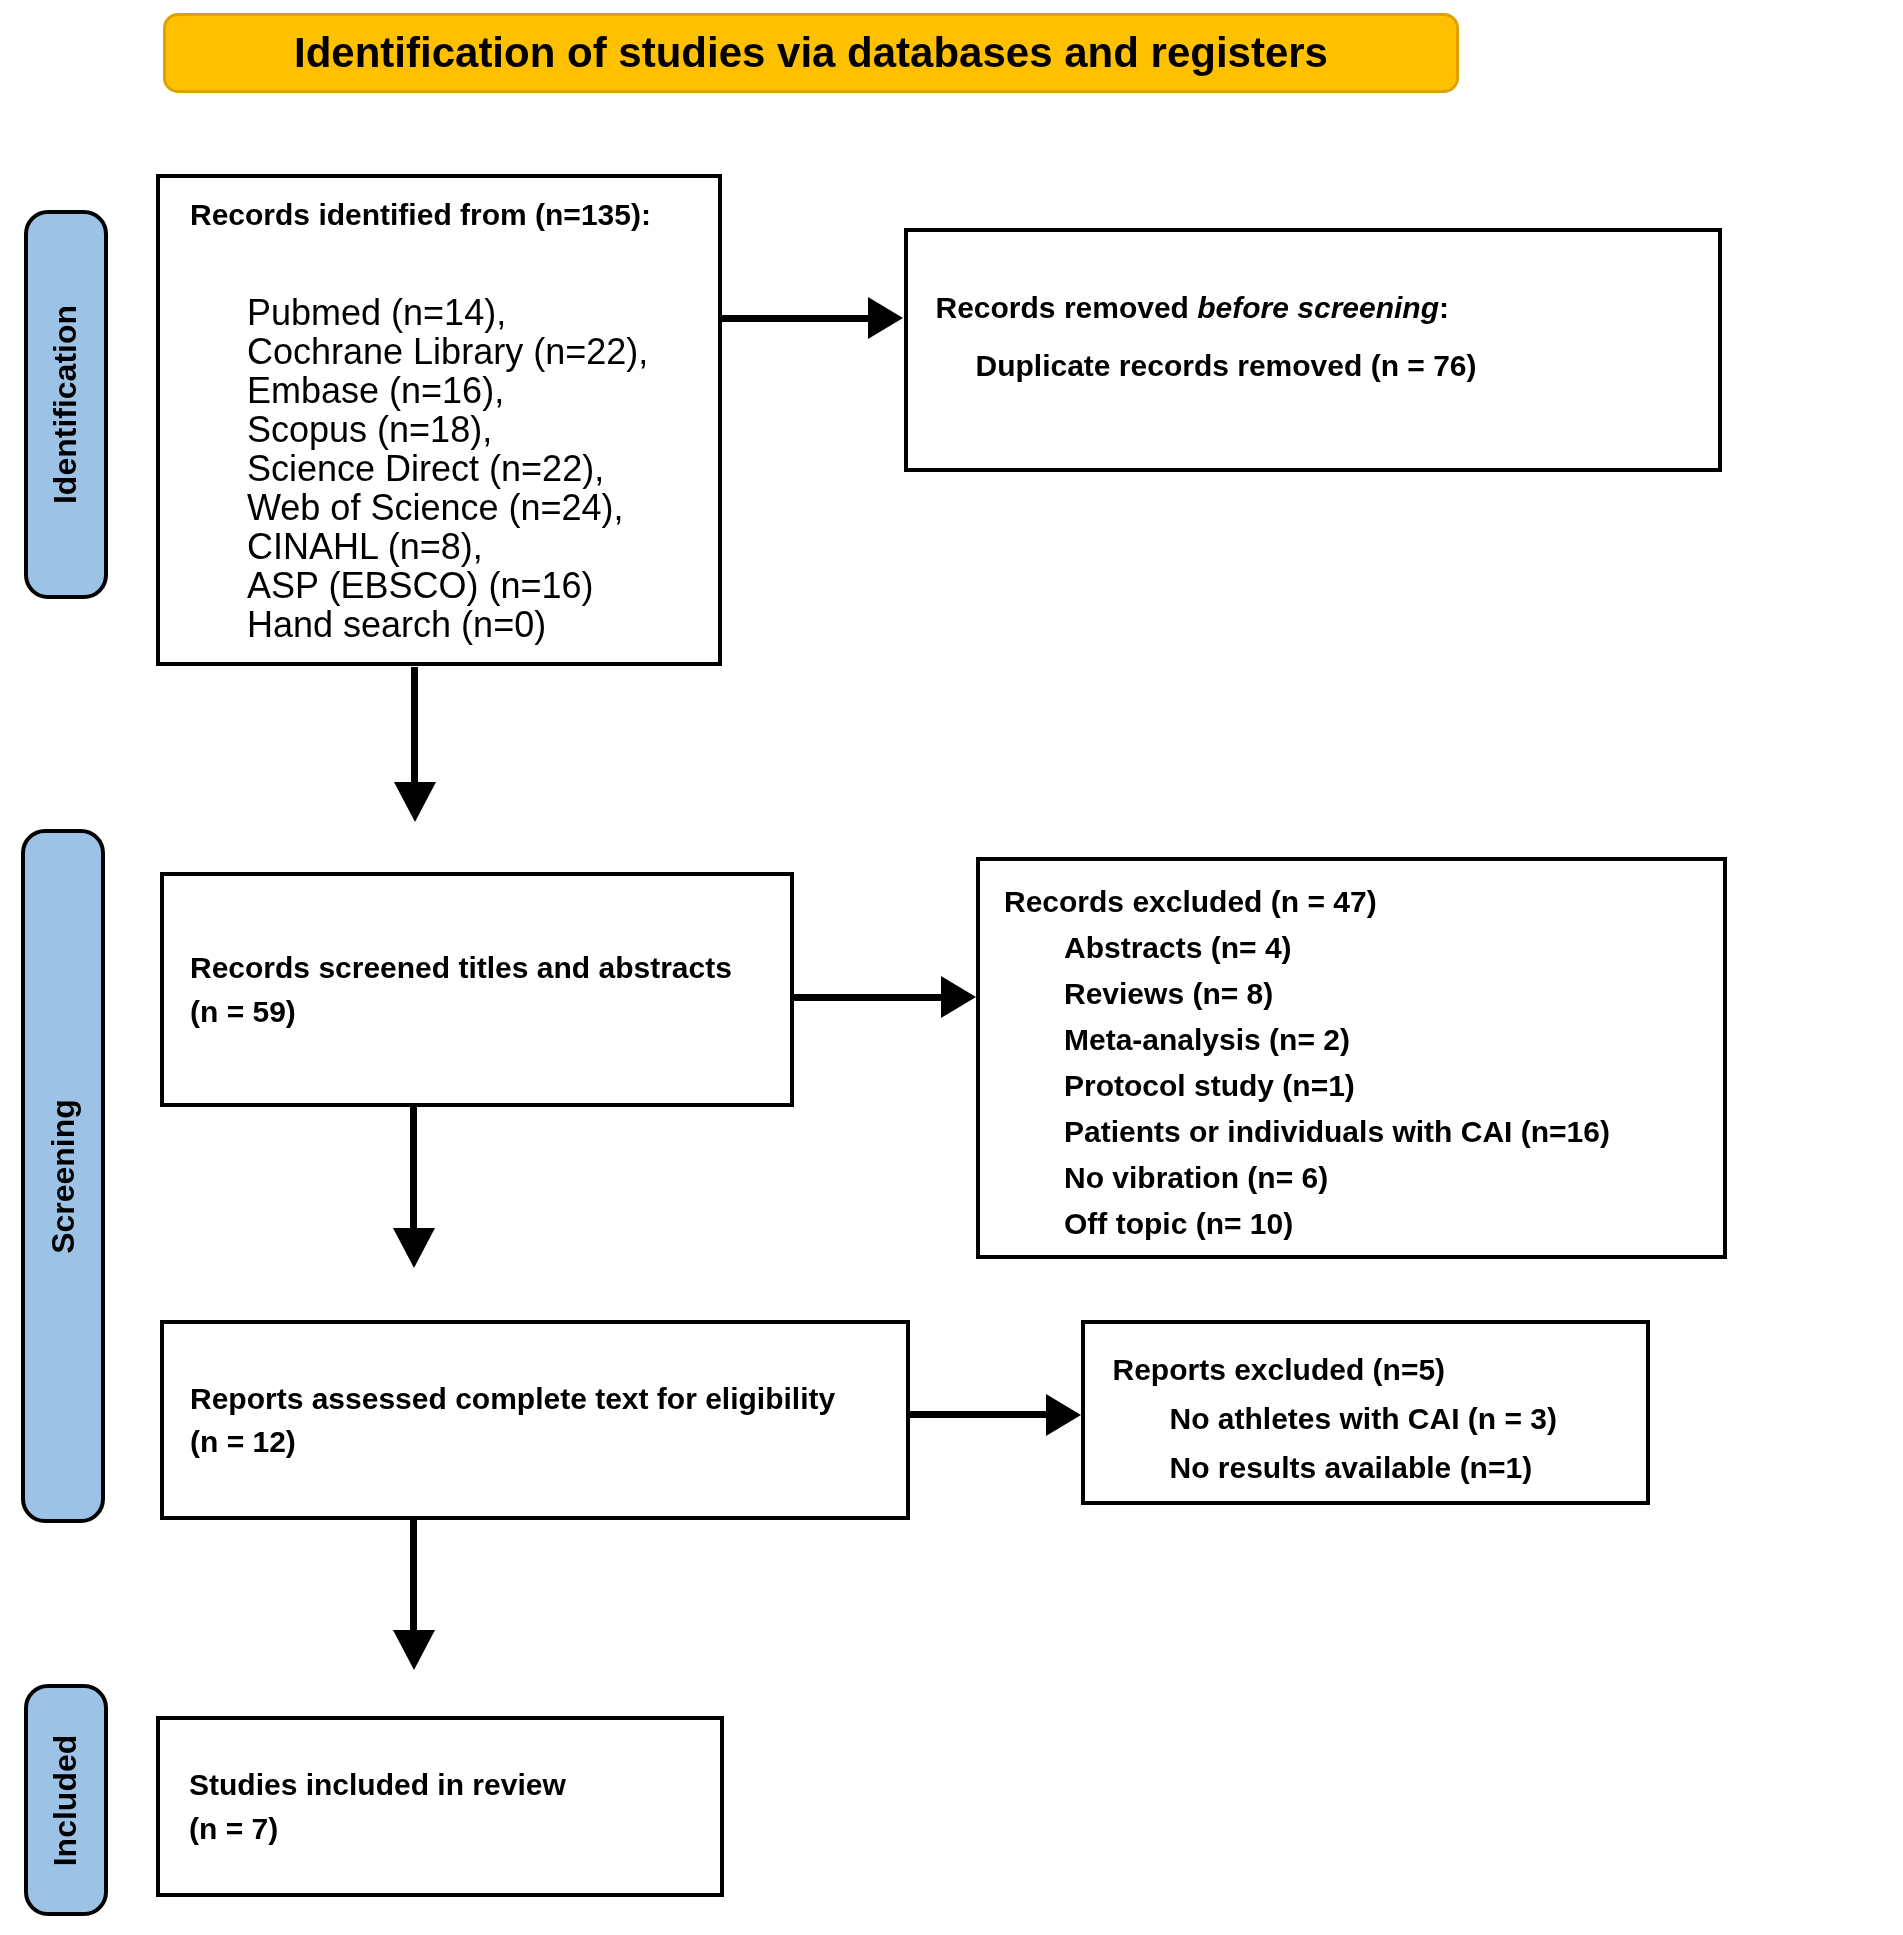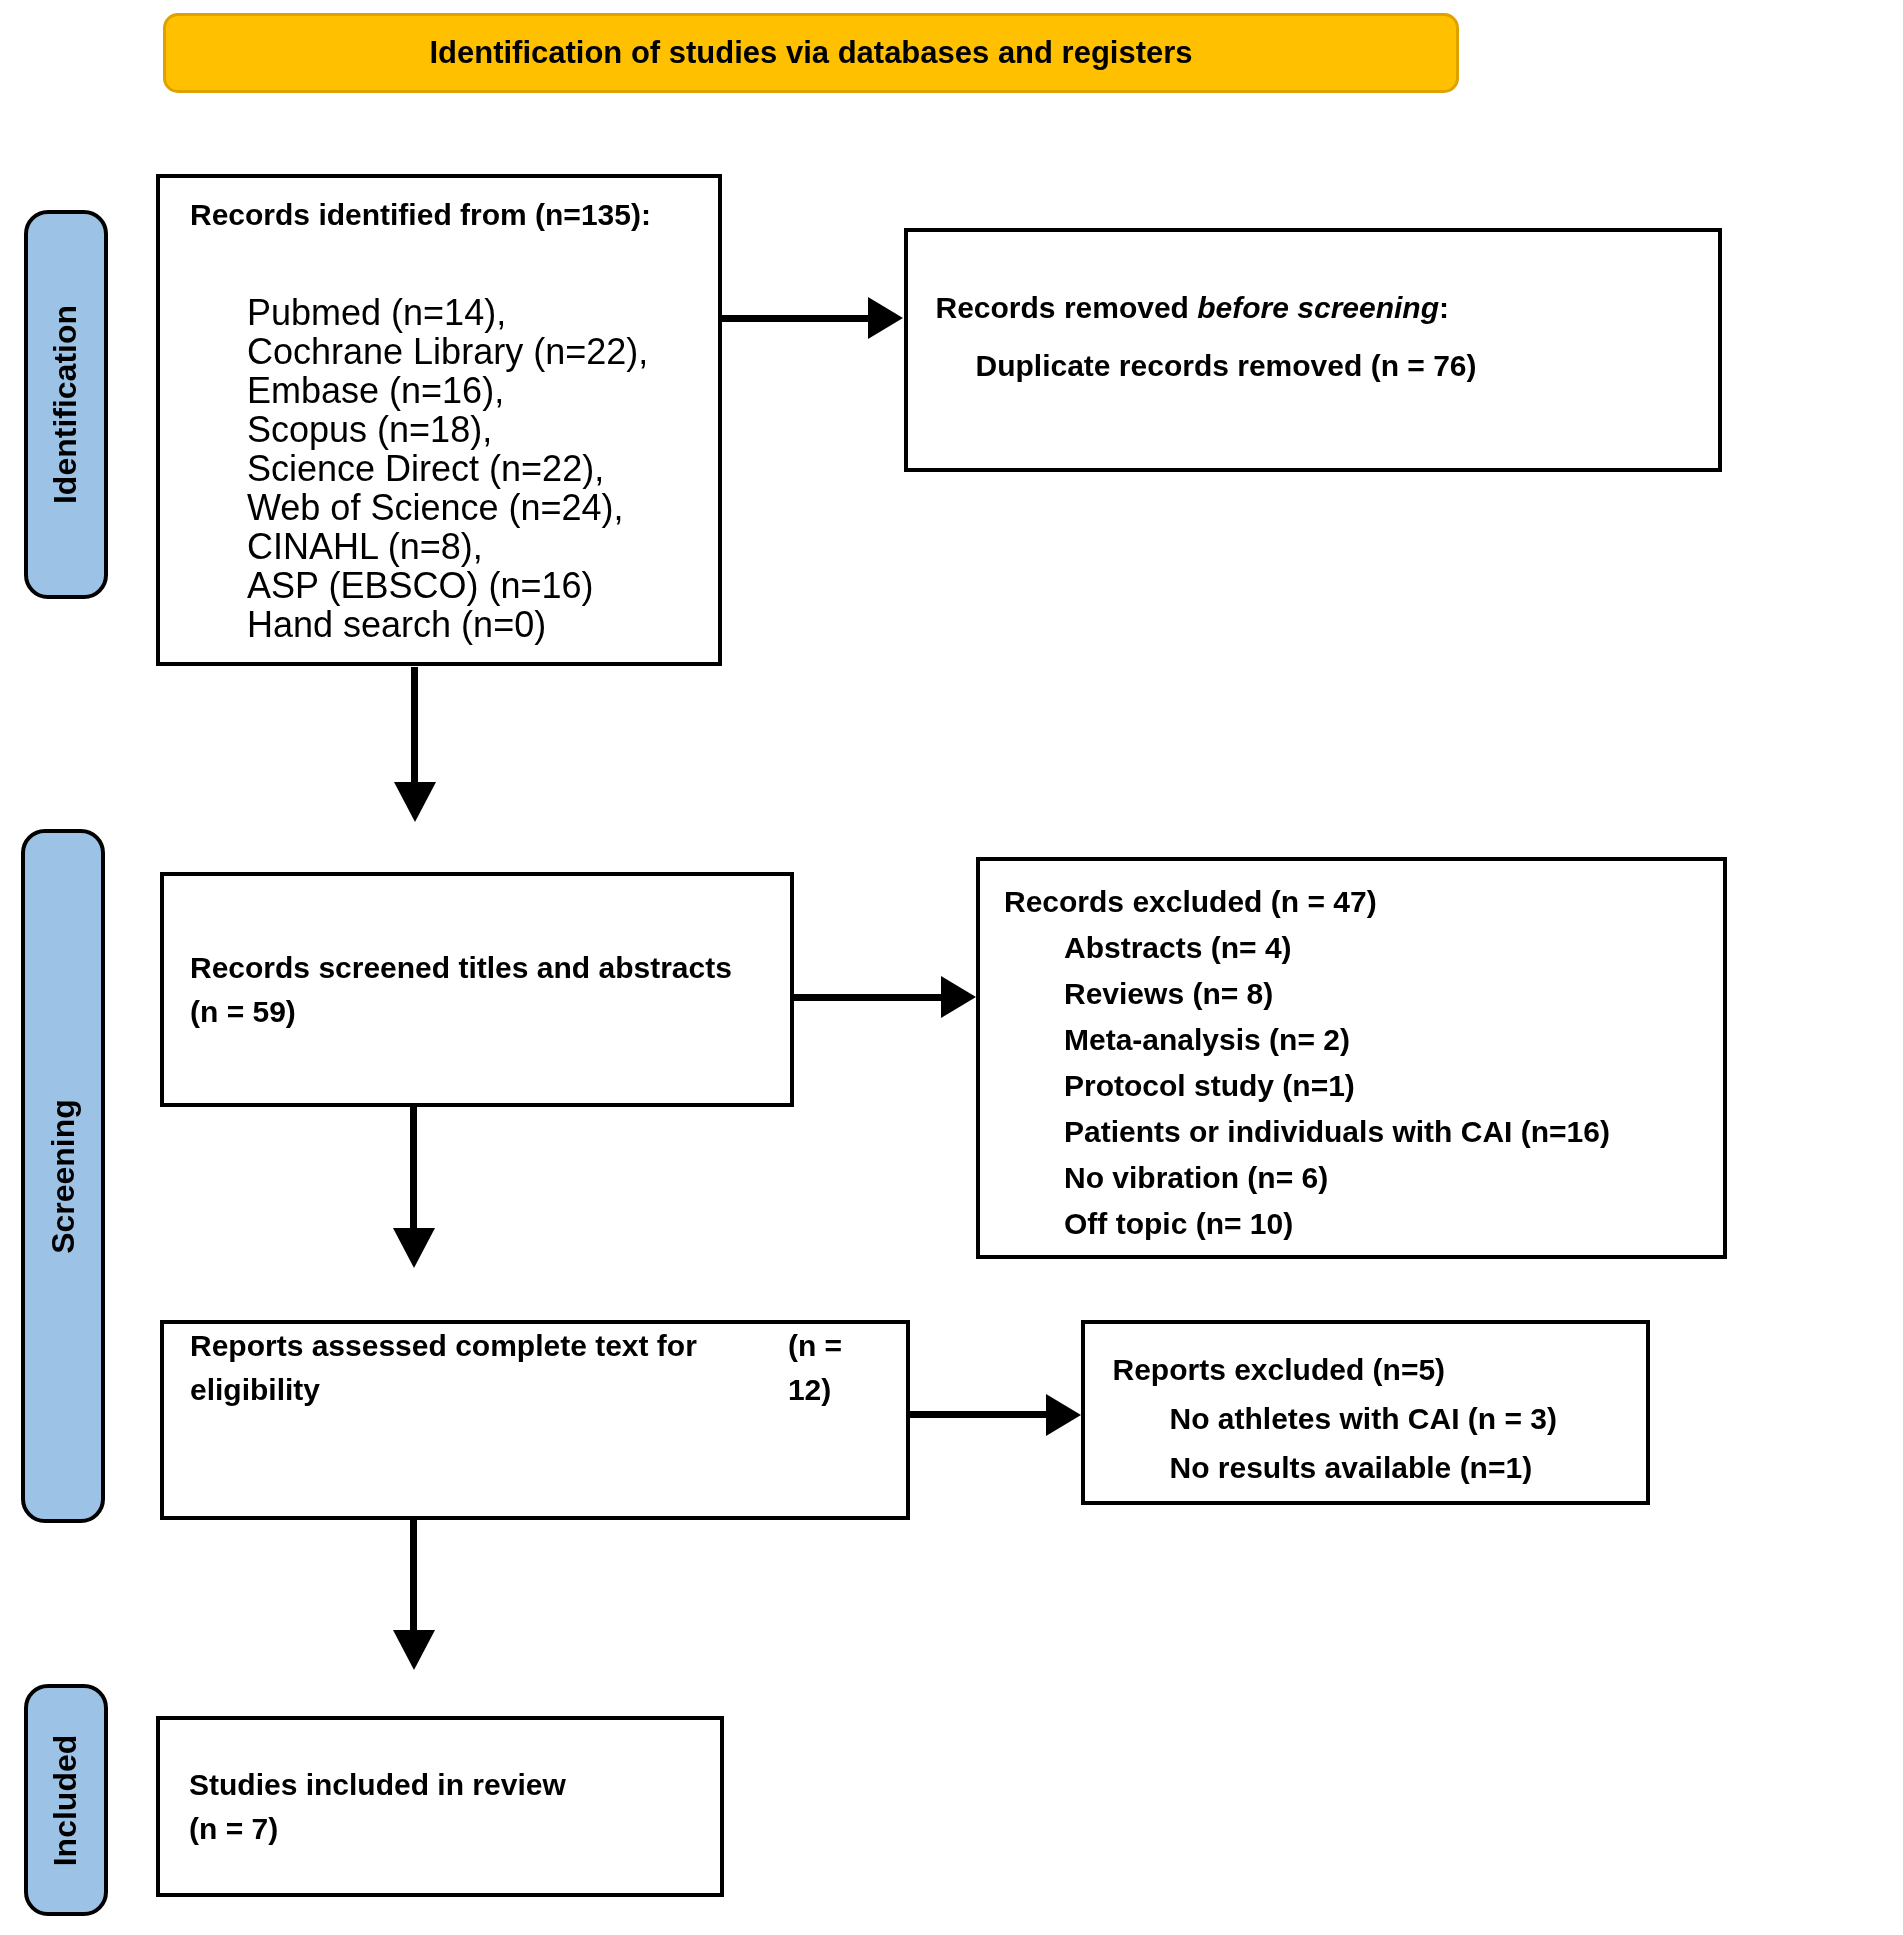--- a/index.html
+++ b/index.html
@@ -15,21 +15,21 @@
     background:var(--page_bg); overflow:hidden;
     font-family:"Liberation Sans", sans-serif; color:var(--text);
   }
   
   .banner{
     position:absolute; left:163px; top:13px; width:1296px; height:80px;
     background:var(--banner_bg); border:3.5px solid var(--banner_border);
     border-radius:15px; box-sizing:border-box;
     display:flex; align-items:center; justify-content:center;
   }
-  .banner-text{ font-size:31px; font-weight:bold;text-align:center; }
+  .banner-text{ font-size:42px; font-weight:bold;text-align:center; }
   
   .pill{
     position:absolute; background:var(--stage_bg);
     border:4.5px solid var(--stage_border); border-radius:24px; box-sizing:border-box;
     display:flex; align-items:center; justify-content:center;
   }
   .pill span{ transform:rotate(-90deg); white-space:nowrap; font-size:32px; font-weight:bold; }
   .pill-identification{ left:24px; top:210px; width:84px; height:389px; }
   .pill-screening{ left:21px; top:829px; width:84px; height:694px; }
   .pill-included{ left:24px; top:1684px; width:84px; height:232px; }
@@ -38,21 +38,21 @@
     position:absolute; background:var(--box_bg);
     border:4.5px solid var(--box_border); box-sizing:border-box;
     font-size:30px; font-weight:bold; line-height:1.45;
   }
   .box-identified{ left:156px; top:174px; width:566px; height:492px; padding:15px 20px 0 30px; }
   .box-removed{ left:904px; top:228px; width:818px; height:244px; padding:54px 20px 0 27.5px; }
   .box-screened{ left:160px; top:872px; width:634px; height:235px; padding:0 20px 0 26px;
                  display:flex; flex-direction:column; justify-content:center; }
   .box-rec-excluded{ left:976px; top:857px; width:751px; height:402px; padding:18px 15px 0 24px; }
   .box-assessed{ left:160px; top:1320px; width:750px; height:200px; padding:0 20px 0 26px;
-                 display:flex; justify-content:center; }
+                 display:flex; flex-direction:column; justify-content:center; }
   .box-rep-excluded{ left:1081px; top:1320px; width:569px; height:185px; padding:21px 15px 0 27.5px; }
   .box-included{ left:156px; top:1716px; width:568px; height:181px; padding:0 20px 0 29px;
                  display:flex; flex-direction:column; justify-content:center; }
   .db-list{ margin-top:56px; margin-left:57px; font-weight:normal; font-size:36px; }
   .db-list .line{ height:39px; line-height:39px; }
   .reason-list-records .line{ height:46px; line-height:46px; margin-left:60px; }
   .box-rec-excluded .heading{ height:46px; line-height:46px; }
   .reason-list-reports .line{ height:49px; line-height:49px; margin-left:57px; }
   .box-rep-excluded .heading{ height:49px; line-height:49px; }
   .removed-detail{ margin-top:14px; margin-left:40px; }

